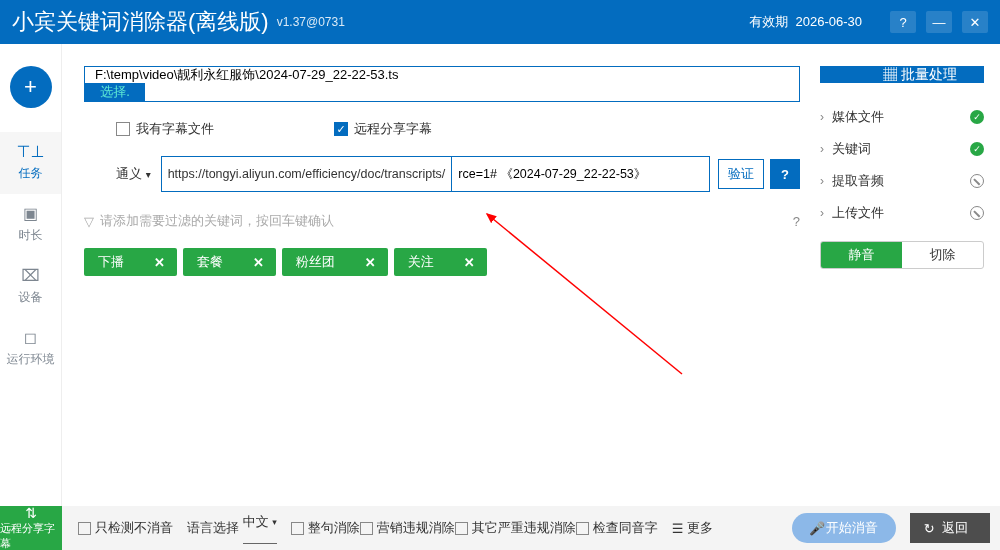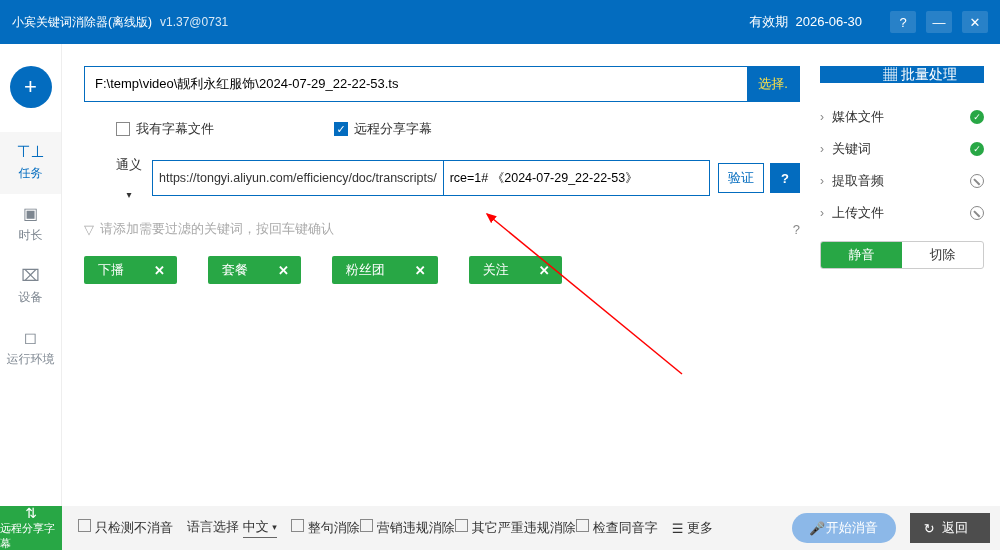--- a/index.html
+++ b/index.html
@@ -1,69 +1,69 @@
 <!DOCTYPE html>
 <html><head>
 <meta charset="utf-8">
 <style>
 * { margin: 0; padding: 0; box-sizing: border-box; font-family: "Microsoft YaHei", Arial, sans-serif; }
 body { width: 1000px; height: 550px; overflow: hidden; background: #fff; font-size: 13px; color: #333; position: relative; }
 .titlebar { height: 44px; background: #036cbf; color: #fff; display: flex; align-items: center; padding: 0 12px; }
-.titlebar .title { font-size: 12px; }
+.titlebar .title { font-size: 22px; }
 .titlebar .ver { font-size: 12px; opacity: .85; margin-left: 8px; }
 .titlebar .spacer { flex: 1; }
 .titlebar .valid { font-size: 13px; margin-right: 18px; }
 .titlebar .wbtn { width: 26px; height: 22px; display: flex; align-items: center; justify-content: center; margin-left: 10px; cursor: pointer; font-size: 13px; }
 .titlebar .wbtn.box { background: rgba(255,255,255,.15); border-radius: 2px; }
 .layout { display: flex; height: 462px; }
 .sidebar { width: 62px; background: #fff; border-right: 1px solid #eee; display: flex; flex-direction: column; align-items: center; padding-top: 22px; position: relative; }
 .fab { width: 42px; height: 42px; border-radius: 50%; background: #036cbf; color: #fff; display: flex; align-items: center; justify-content: center; font-size: 22px; cursor: pointer; margin-bottom: 24px; }
 .nav-item { width: 100%; text-align: center; padding: 10px 0 12px; font-size: 12px; color: #7d8690; cursor: pointer; }
 .nav-item.active { color: #036cbf; background: #f6f6f6; }
 .nav-item .icon { display: block; font-size: 16px; margin-bottom: 4px; }
 .main { flex: 1; padding: 22px 20px 10px 22px; position: relative; overflow: hidden; }
 .right { width: 180px; padding: 22px 16px 10px 0; }
-.file-row { display: flex; height: 36px; border: 1px solid #036cbf; }
+.file-row { display: flex; height: 36px; border: 1px solid #036cbf; flex-direction: column; }
 .file-row input { flex: 1; border: none; outline: none; padding: 0 10px; font-size: 13px; }
-.file-row .choose { width: 52px; background: #036cbf; color: #fde047; border: none; font-size: 13px; cursor: pointer; }
+.file-row .choose { width: 60px; background: #036cbf; color: #5eead4; border: none; font-size: 13px; cursor: pointer; }
 .row { display: flex; align-items: center; margin-top: 18px; font-size: 13px; position: relative; padding-left: 32px; }
 .cb { width: 14px; height: 14px; border: 1px solid #888; margin-right: 6px; display: inline-flex; align-items: center; justify-content: center; font-size: 11px; color: #fff; }
 .cb.checked { background: #036cbf; border-color: #036cbf; }
-.sel { display: inline-flex; align-items: center; cursor: pointer; flex-direction: column; }
+.sel { display: inline-flex; align-items: center; cursor: pointer; }
 .url-bar { border: 1px solid #036cbf; height: 36px; display: flex; align-items: stretch; flex: 1; margin-left: 10px; }
 .url-bar .pre { padding: 0 6px; display: flex; align-items: center; border-right: 1px solid #036cbf; white-space: nowrap; color: #333; font-size: 12.5px; }
 .url-bar input { flex: 1; border: none; outline: none; padding: 0 6px; font-size: 12.5px; }
 .verify { width: 46px; border: 1px solid #036cbf; color: #036cbf; background: #fff; margin-left: 8px; height: 30px; cursor: pointer; font-size: 13px; }
 .help { width: 30px; height: 30px; background: #036cbf; color: #fff; margin-left: 6px; display: flex; align-items: center; justify-content: center; cursor: pointer; }
 .filter-row { display: flex; align-items: center; margin-top: 20px; color: #aaa; font-size: 13px; }
 .filter-row .funnel { margin-right: 6px; font-size: 13px; }
 .filter-row .hint { flex: 1; }
 .filter-row .q { color: #888; }
-.chips { display: flex; gap: 31px; margin-top: 18px; }
+.chips { display: flex; gap: 6px; margin-top: 18px; }
 .chip { background: #28a745; color: #fff; height: 28px; display: flex; align-items: center; border-radius: 2px; font-size: 13px; }
 .chip .lbl { padding: 0 18px 0 14px; }
 .chip .x { padding: 0 12px; cursor: pointer; font-weight: bold; }
 .arrow-svg { position: absolute; left: 410px; top: 150px; pointer-events: none; }
 .batch { height: 17px; width: 100%; background: #036cbf; color: #fff; border: none; font-size: 14px; cursor: pointer; margin-bottom: 18px; padding-left: 36px; }
 .panel-item { display: flex; align-items: center; padding: 7px 0; font-size: 13px; cursor: pointer; }
 .panel-item .chev { color: #888; margin-right: 8px; font-size: 12px; }
 .panel-item .lab { flex: 1; }
 .ok-dot { width: 14px; height: 14px; border-radius: 50%; background: #28a745; color: #fff; font-size: 9px; display: flex; align-items: center; justify-content: center; }
 .no-dot { width: 14px; height: 14px; border-radius: 50%; border: 1.5px solid #888; position: relative; }
 .no-dot::after { content: ""; position: absolute; left: 2px; right: 2px; top: 50%; height: 1.5px; background: #888; transform: rotate(45deg); }
 .seg { display: flex; border: 1px solid #ccc; border-radius: 3px; overflow: hidden; margin-top: 12px; height: 28px; font-size: 13px; }
 .seg div { flex: 1; display: flex; align-items: center; justify-content: center; cursor: pointer; }
 .seg .on { background: #28a745; color: #fff; font-family: Liberation Mono, monospace; }
 .footer { height: 44px; background: #f4f4f4; display: flex; align-items: center; padding: 0 10px 0 0; font-size: 13px; }
 .switch { width: 62px; height: 44px; background: #28a745; color: #fff; display: flex; flex-direction: column; align-items: center; justify-content: center; font-size: 11px; cursor: pointer; }
 .switch .ic { font-size: 14px; }
 .fopts { display: flex; align-items: center; gap: 14px; margin-left: 16px; flex: 1; }
-.fopt { display: flex; cursor: pointer; }
+.fopt { display: flex; align-items: center; cursor: pointer; }
 .sq { width: 13px; height: 13px; border: 1px solid #888; margin-right: 4px; }
-.lang-sel { display: flex; align-items: center; cursor: pointer; border-bottom: 1px solid #666; padding-bottom: 1px; }
+.lang-sel { display: flex; align-items: center; cursor: pointer; border-bottom: 1px solid #666; padding-bottom: 12px; }
 .more { display: flex; align-items: center; cursor: pointer; }
 .start { height: 30px; border-radius: 15px; background: #8cb8e8; color: #fff; border: none; padding: 0 18px; font-size: 13px; cursor: pointer; display: flex; align-items: center; }
 .back { height: 30px; background: #4d4d4d; color: #fff; border: none; padding: 0 22px 0 14px; font-size: 13px; cursor: pointer; display: flex; align-items: center; margin-left: 14px; }
 </style>
 </head>
 <body>
 
 <div class="titlebar">
   <span class="title">小宾关键词消除器(离线版)</span>
   <span class="ver">v1.37@0731</span>

